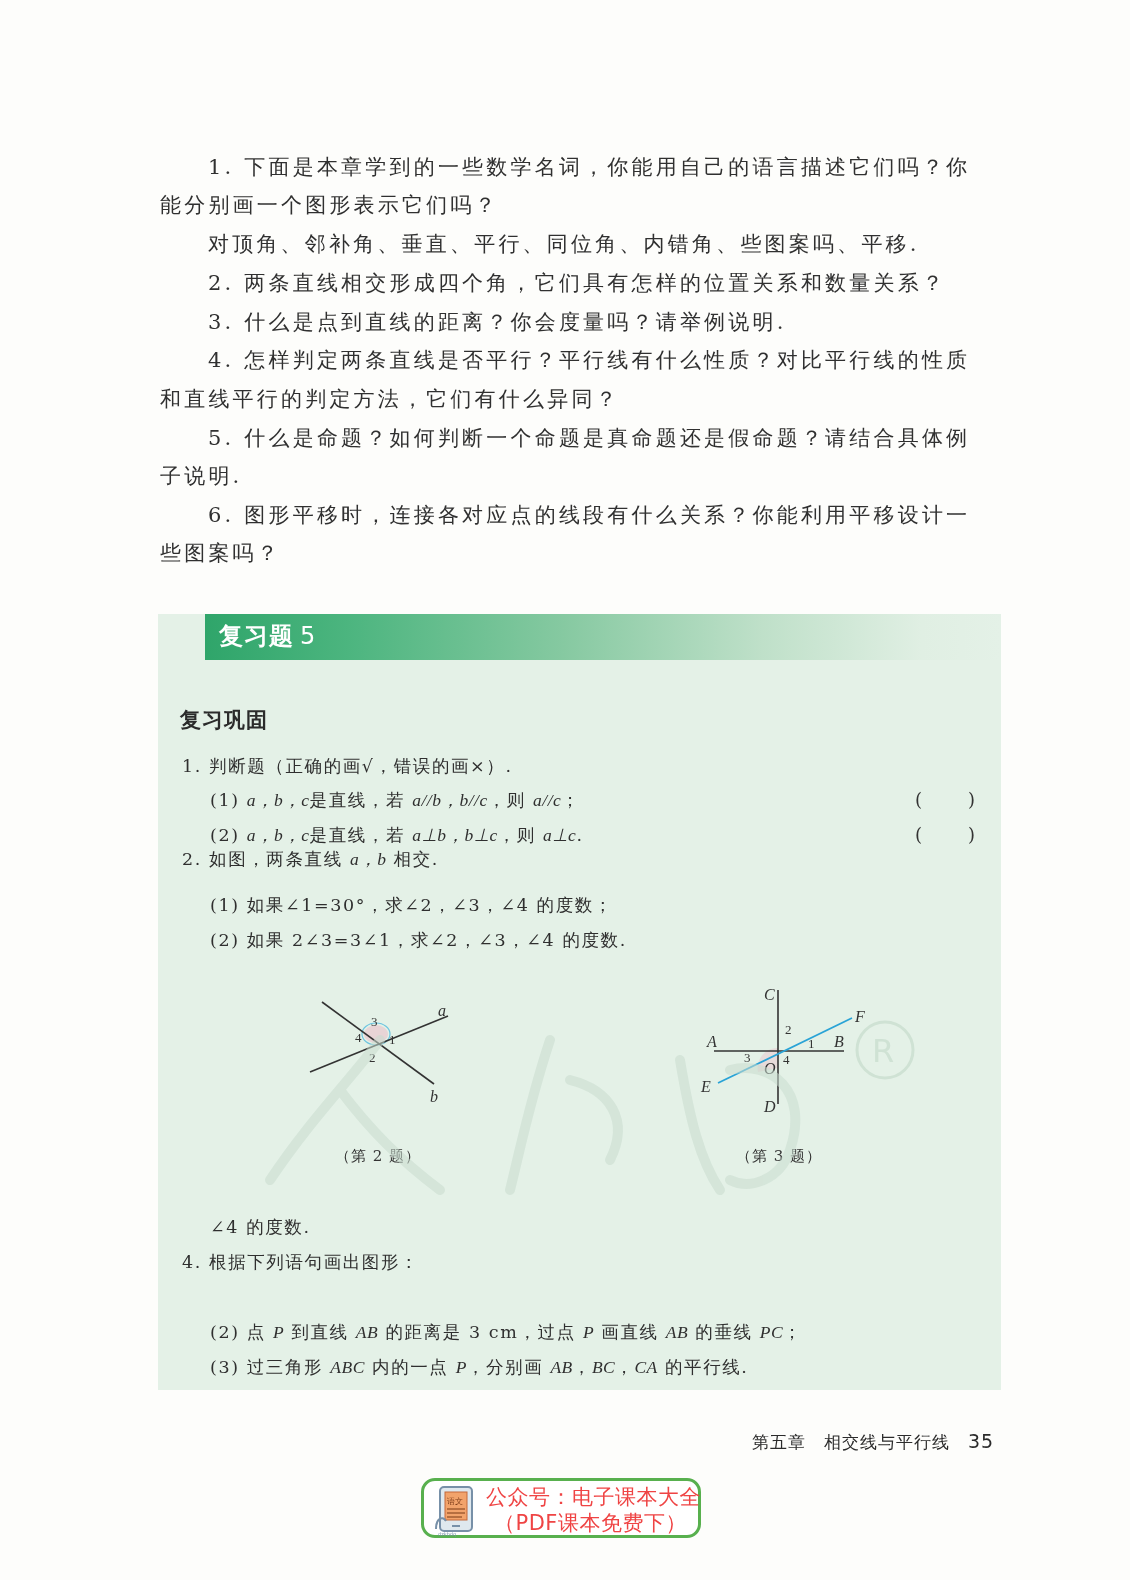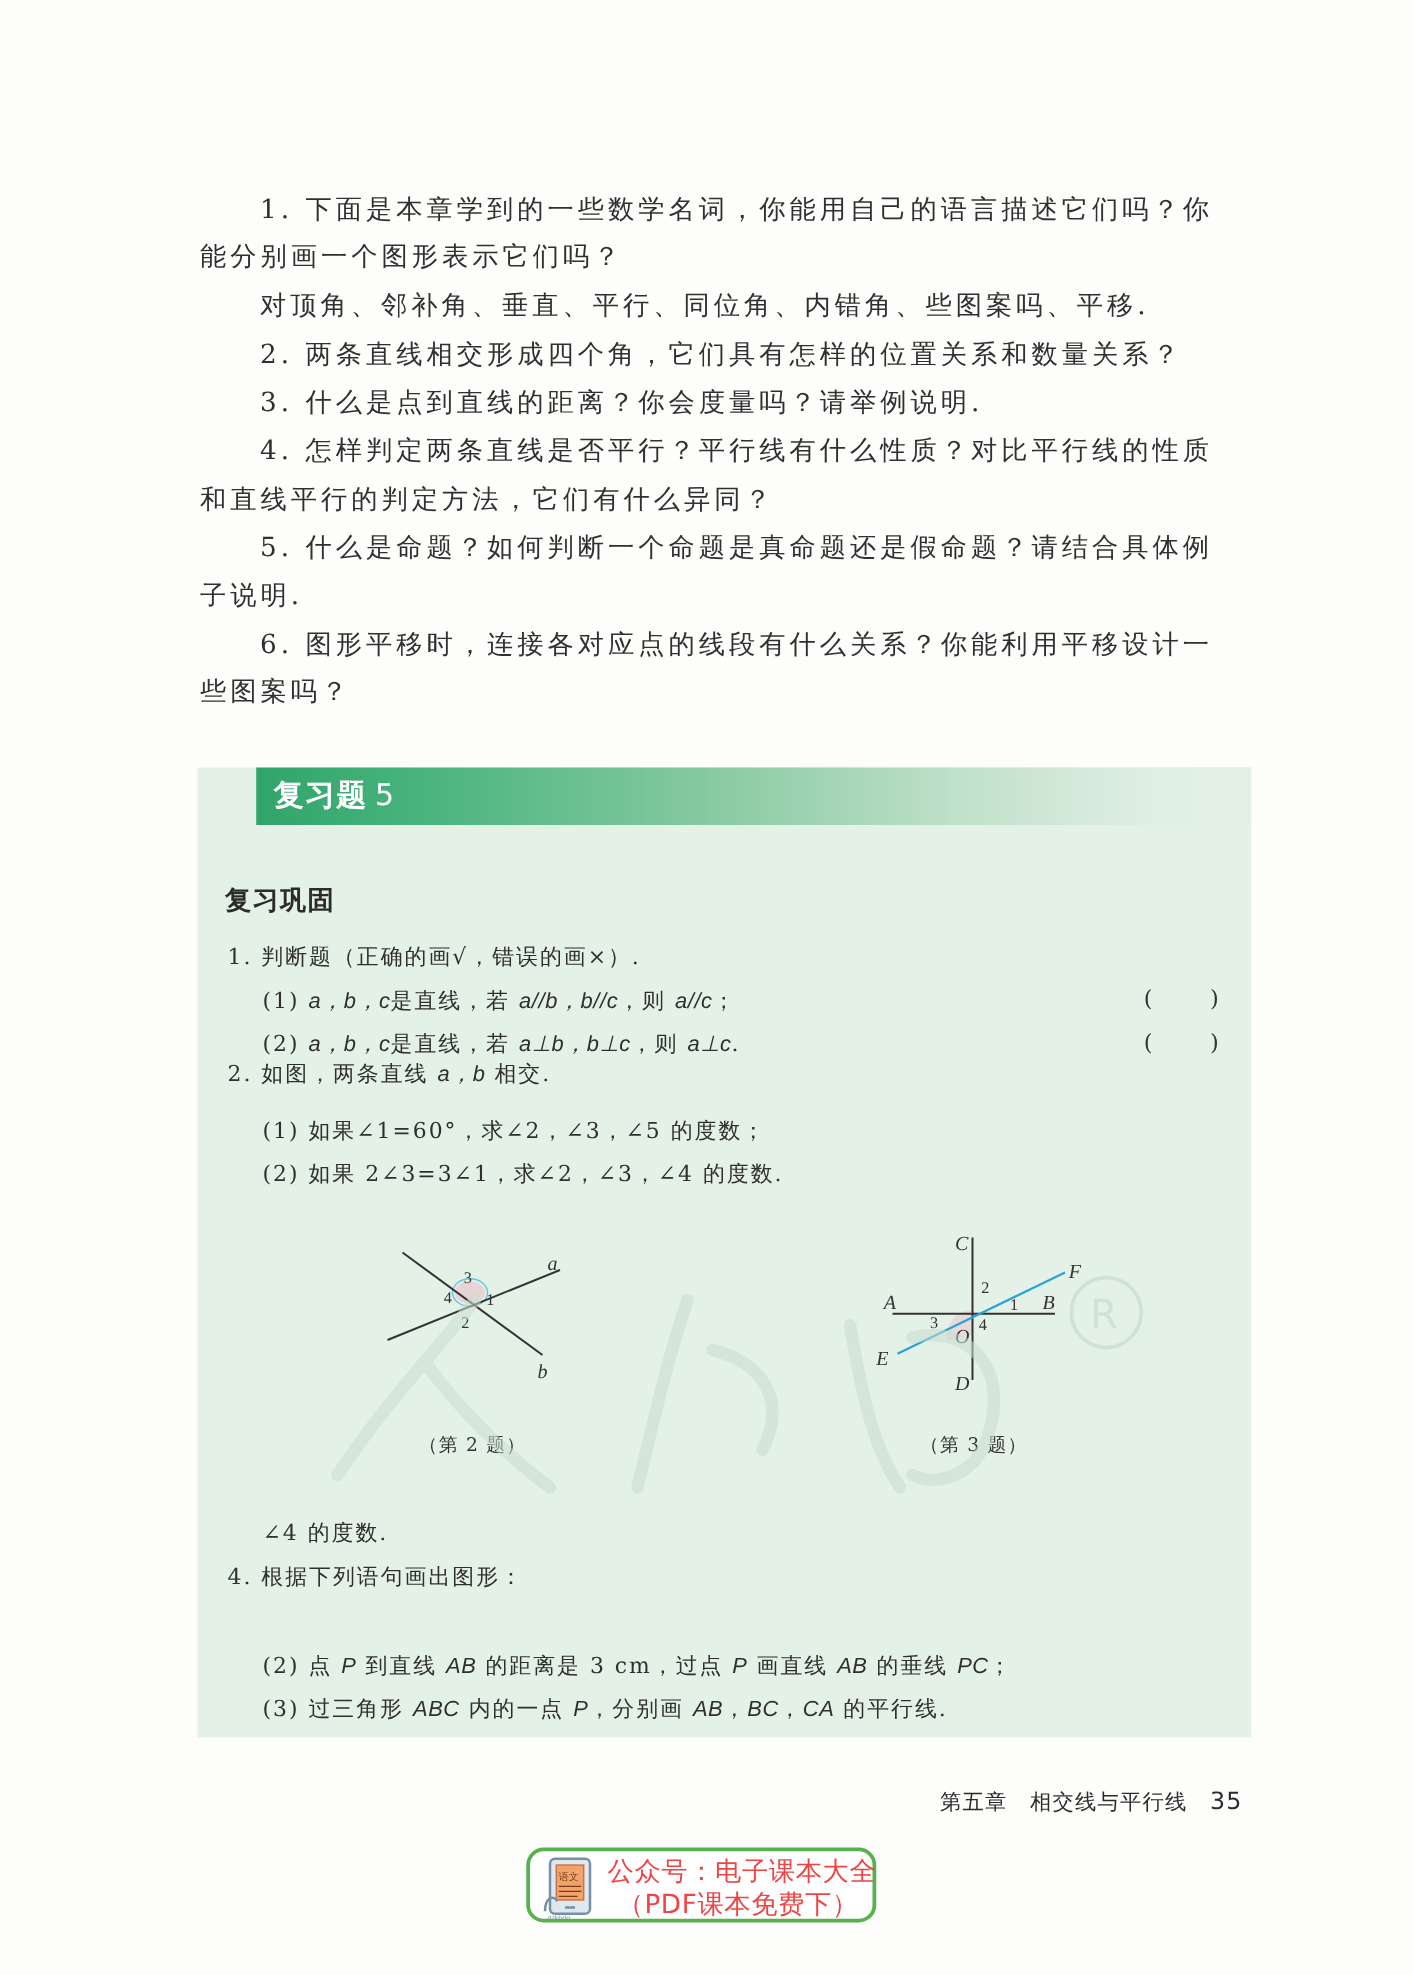--- a/index.html
+++ b/index.html
@@ -15,21 +15,21 @@
 
     
     .review { position: absolute; left: 158px; top: 614px; width: 843px; height: 776px; background: #e4f1e7; }
     .review-header { position: absolute; left: 0; top: 0; width: 796px; height: 46px;
       background: linear-gradient(90deg, #2fa56a 0%, #4cb57f 18%, #86c9a1 45%, #bfe0c9 70%, #e0efe3 90%, #e4f1e7 100%); margin-left: 47px; }
     .review-title { position: absolute; left: 14px; top: 6px; font-family: "DejaVu Sans", "Liberation Sans", sans-serif; font-weight: bold; font-size: 24px; color: #ffffff; letter-spacing: 1px; }
     .review-title .num { font-weight: normal; margin-left: 6px; }
     .sub-title { position: absolute; left: 22px; top: 92px; font-family: "DejaVu Sans", "Liberation Sans", sans-serif; font-weight: bold; font-size: 21px; color: #2b2b2b; letter-spacing: 1px; }
 
     .r-line { position: absolute; white-space: nowrap; font-size: 17.5px; letter-spacing: 1.6px; color: #2f2f2f; height: 26px; line-height: 26px; }
-    .r-line i, .q-line i { font-family: Liberation Sans, sans-serif; font-style: italic; letter-spacing: 0.5px; margin-top: 36px; }
+    .r-line i, .q-line i { font-family: Liberation Serif, serif; font-style: italic; letter-spacing: 0.5px; margin-top: 36px; }
     .paren { position: absolute; font-size: 18px; color: #333; }
 
     .fig { position: absolute; }
     .fig-caption { position: absolute; font-size: 15px; letter-spacing: 1px; color: #333; white-space: nowrap; }
 
     .watermark { position: absolute; left: 250px; top: 1000px; width: 700px; height: 200px; pointer-events: none; }
 
     .footer { position: absolute; left: 752px; top: 1430px; font-family: "DejaVu Sans", "Liberation Sans", sans-serif; font-size: 17px; color: #2b2b2b; white-space: nowrap; letter-spacing: 1px; }
     .footer .pg { margin-left: 18px; font-size: 19px; }
 
@@ -76,21 +76,21 @@
 
     <div class="r-line" style="left:52px; top:208px;">
       <span>(2) </span><i>a，b，c</i><span>是直线，若 </span><i>a⊥b，b⊥c</i><span>，则 </span><i>a⊥c</i><span>.</span>
     </div>
     <span class="paren" style="left:757px; top:210px;">(</span>
     <span class="paren" style="left:810px; top:210px;">)</span>
 
     <div class="r-line" style="left:24px; top:232px;">
       <span>2. 如图，两条直线 </span><i>a，b</i><span> 相交.</span>
     </div>
-    <div class="r-line" style="left:52px; top:278px;">(1) 如果∠1=60°，求∠2，∠3，∠5 的度数；</div>
+    <div class="r-line" style="left:52px; top:278px;">(1) 如果∠1=30°，求∠2，∠3，∠4 的度数；</div>
     <div class="r-line" style="left:52px; top:313px;">(2) 如果 2∠3=3∠1，求∠2，∠3，∠4 的度数.</div>
 
     <svg class="fig" style="left:140px; top:372px;" width="200" height="130" viewBox="0 0 200 130">
       <ellipse cx="78" cy="48" rx="12" ry="9" fill="#e9c8cf" opacity="0.7"></ellipse>
       <ellipse cx="78" cy="48" rx="14" ry="11" fill="none" stroke="#6cc4e0" stroke-width="1.2"></ellipse>
       <line x1="12" y1="86" x2="150" y2="30" stroke="#333" stroke-width="1.6"></line>
       <line x1="24" y1="16" x2="136" y2="98" stroke="#333" stroke-width="1.6"></line>
       <text x="140" y="30" font-family="Liberation Serif, serif" font-style="italic" font-size="16" fill="#333">a</text>
       <text x="132" y="116" font-family="Liberation Serif, serif" font-style="italic" font-size="16" fill="#333">b</text>
       <text x="73" y="40" font-family="Liberation Serif, serif" font-size="13" fill="#333">3</text>

